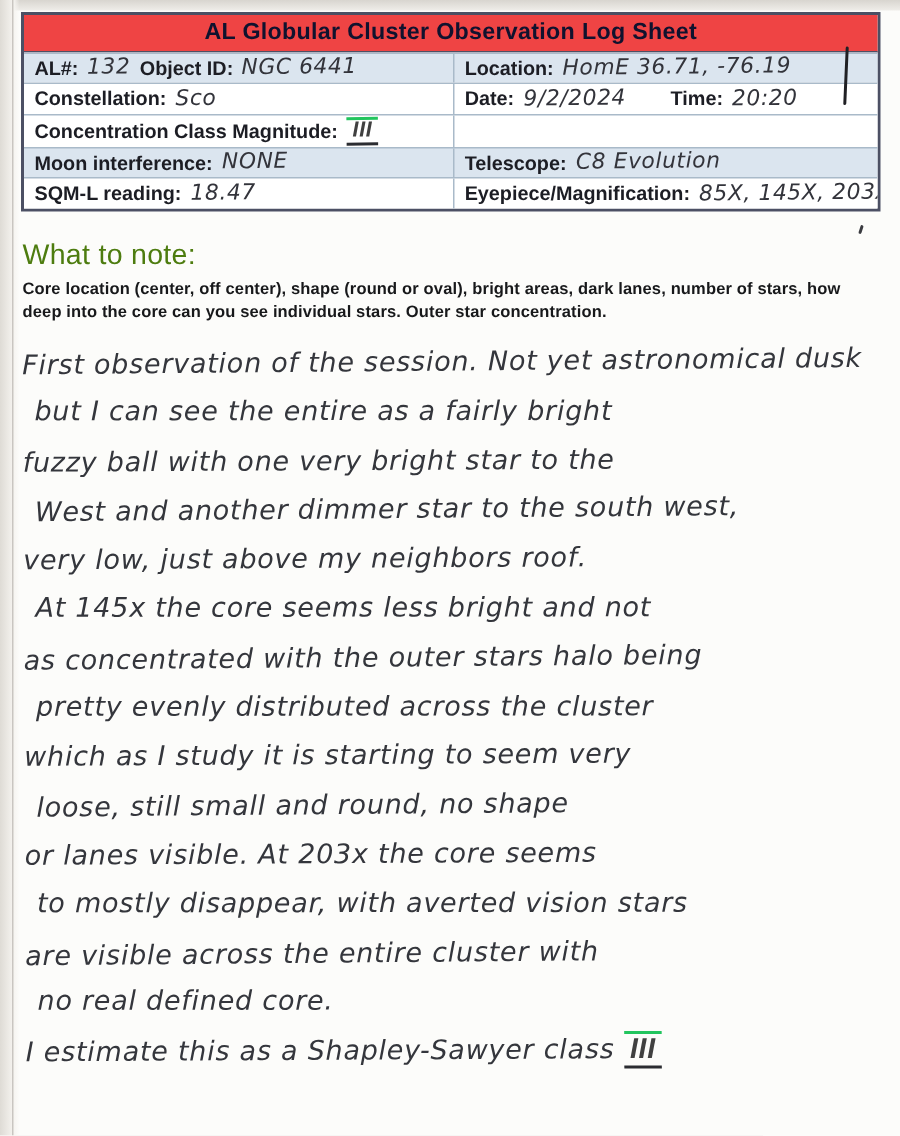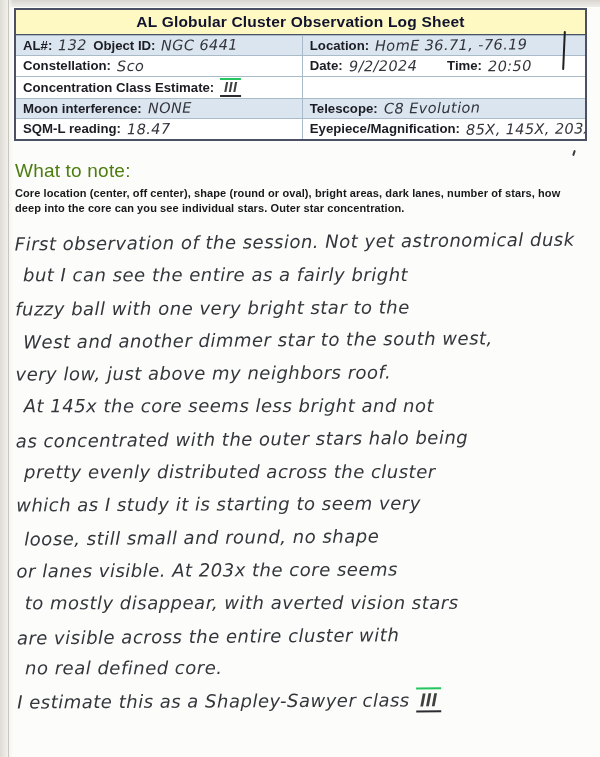--- a/index.html
+++ b/index.html
@@ -28,21 +28,21 @@
     background: rgba(120,115,108,0.35);
   }
 
   
   .form {
     position: absolute; left: 14px; top: 8px; width: 573px;
     border: 2px solid #4c5064;
     background: #ffffff;
   }
   .title-bar {
-    background: #fef9c3;
+    background: #ef4444;
     border-bottom: 1px solid #4c5064;
     color: #10122e;
     font-weight: bold;
     font-size: 15.5px;
     text-align: center;
     padding: 2.5px 0 3px 0;
     letter-spacing: 0.2px;
   }
   .frow {
     display: flex;
@@ -164,28 +164,28 @@
     <div class="frow">
       <div class="cell left">
         <span class="lbl">Constellation:</span>
         <span class="hw">Sco</span>
       </div>
       <div class="cell right">
         <span class="lbl">Date:</span>
         <span class="hw">9/2/2024</span>
         <span class="gap"></span>
         <span class="lbl">Time:</span>
-        <span class="hw">20:50</span>
+        <span class="hw">20:20</span>
       </div>
     </div>
 
 
     <div class="frow">
       <div class="cell left">
-        <span class="lbl">Concentration Class Estimate:</span>
+        <span class="lbl">Concentration Class Magnitude:</span>
         <span class="hw numeral">III</span>
       </div>
     </div>
 
     <div class="frow tint">
       <div class="cell left">
         <span class="lbl">Moon interference:</span>
         <span class="hw">NONE</span>
       </div>
       <div class="cell right">

